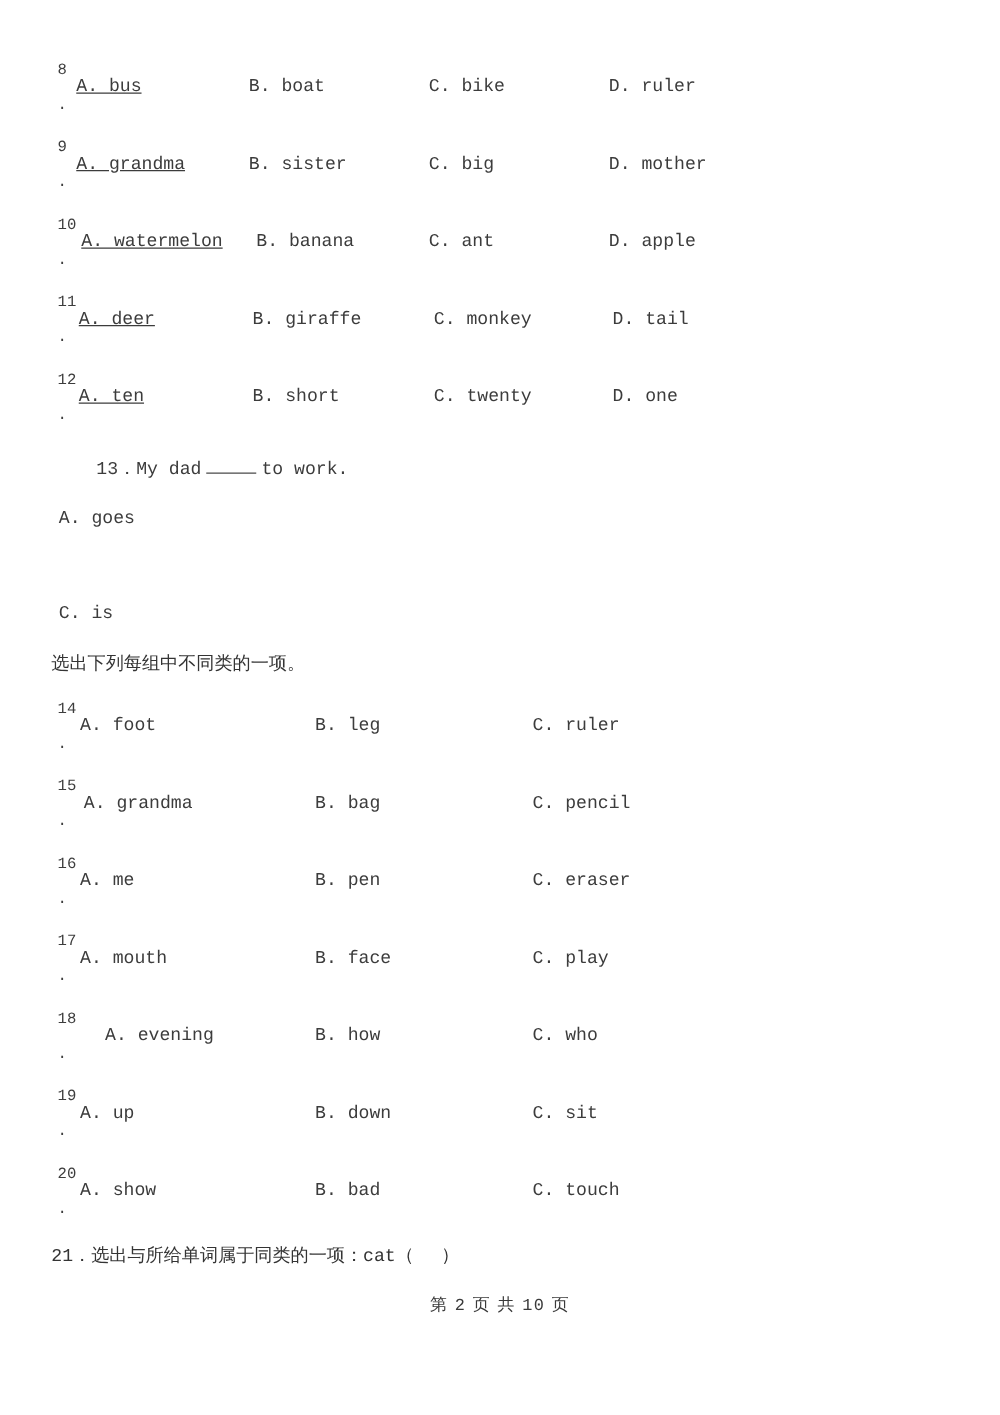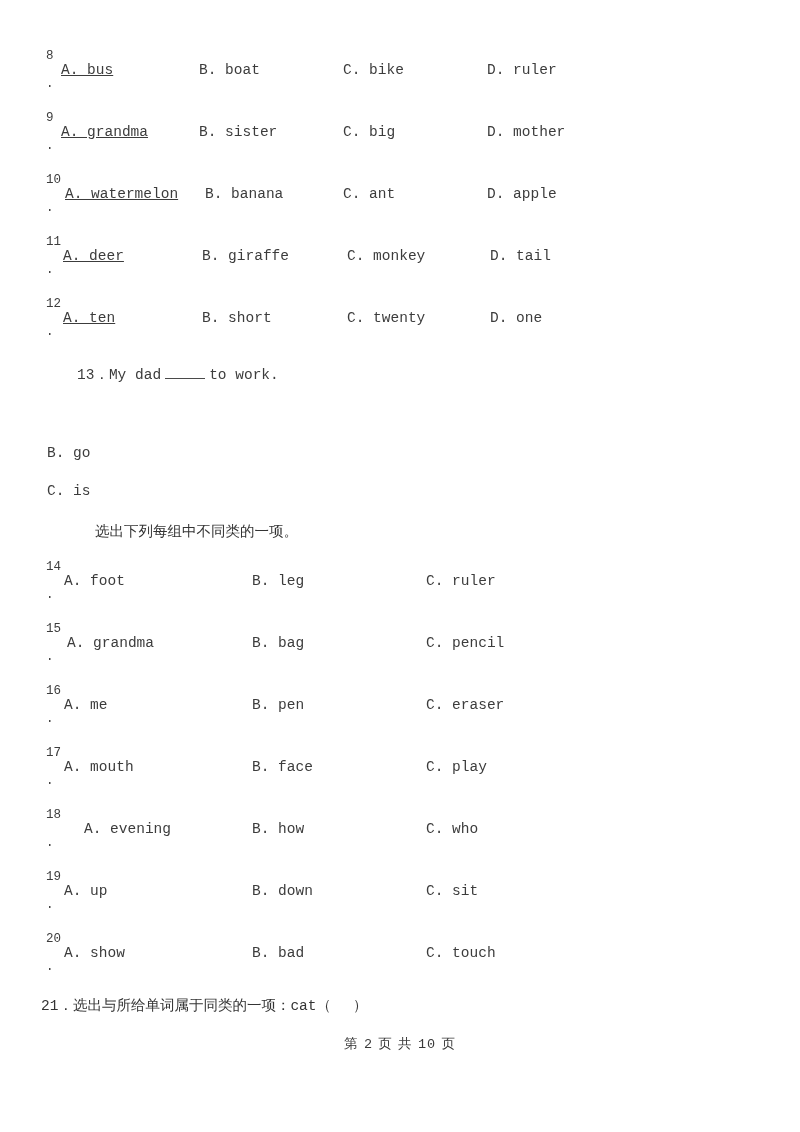--- a/index.html
+++ b/index.html
@@ -94,21 +94,21 @@
     padding-left: 47px;
     color: #3c3c3c;
     white-space: nowrap;
   }
 
   
   .cn-instruction {
     font-family: "DejaVu Serif", "Liberation Serif", serif;
     font-size: 14.5px;
     line-height: 20px;
-    padding-left: 95px;
+    padding-left: 41px;
     color: #343434;
     white-space: nowrap;
   }
   .cn-stem {
     font-family: "DejaVu Serif", "Liberation Serif", serif;
     font-size: 14.5px;
     line-height: 20px;
     padding-left: 41px;
     color: #343434;
     white-space: nowrap;
@@ -202,22 +202,22 @@
         <span class="opt o2" style="left:300px;">C. twenty</span>
         <span class="opt o3" style="left:443px;">D. one</span>
       </div>
     </div>
   </div>
 
   <div class="abs" style="top:365px;">
     <div class="q-stem"><span>13</span><span>．</span><span>My dad</span><span class="blank"></span><span>to work.</span></div>
   </div>
 
-  <div class="abs" style="top:443px;">
-    <div class="stacked-opt">B. go</div>
+  <div class="abs" style="top:405px;">
+    <div class="stacked-opt">A. goes</div>
   </div>
   <div class="abs" style="top:481px;">
     <div class="stacked-opt">C. is</div>
   </div>
 
   <div class="abs" style="top:521px;">
     <div class="cn-instruction">选出下列每组中不同类的一项。</div>
   </div>
 
   <div class="abs" style="top:561px;">

